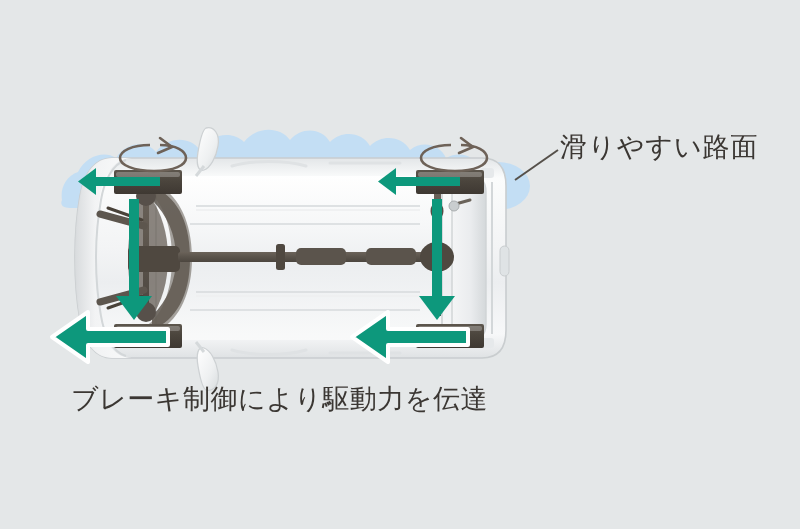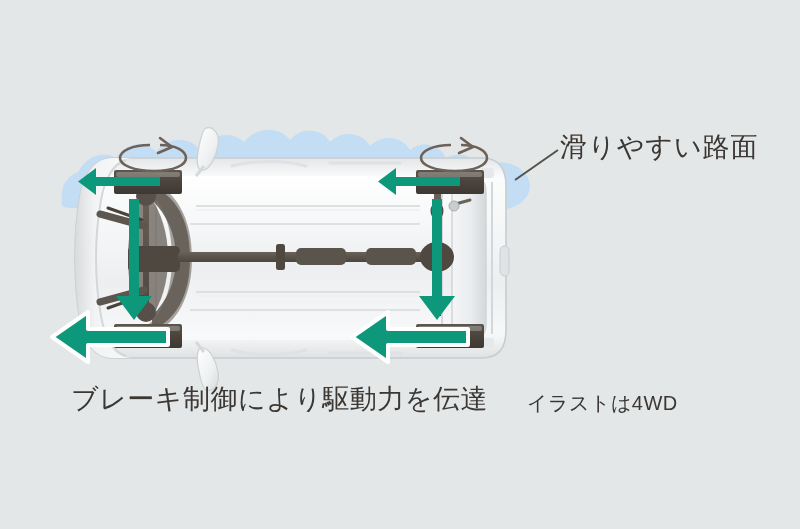--- a/index.html
+++ b/index.html
@@ -298,15 +298,14 @@
       </g>
     </g>
 
     <line x1="515" y1="180" x2="558" y2="150" stroke="#55504a" stroke-width="2"></line>
   </svg>
 
   <div class="label" id="label-slippery">滑りやすい路面</div>
 
   <div class="label" id="label-caption">ブレーキ制御により駆動力を伝達</div>
 
-  <div class="label" id="label-note">イラストは4WD</div>
 
 </div>
 
 </body></html>

